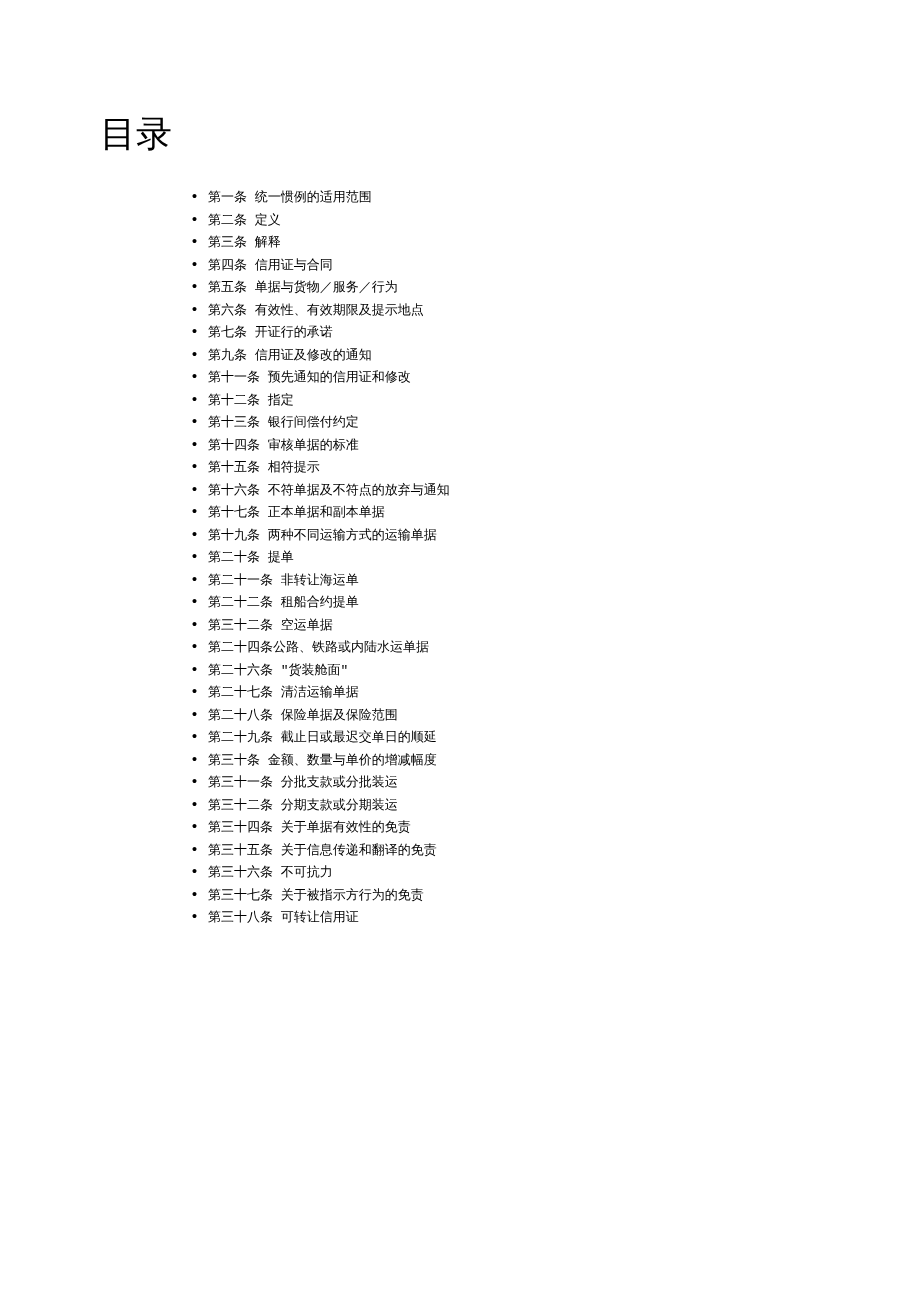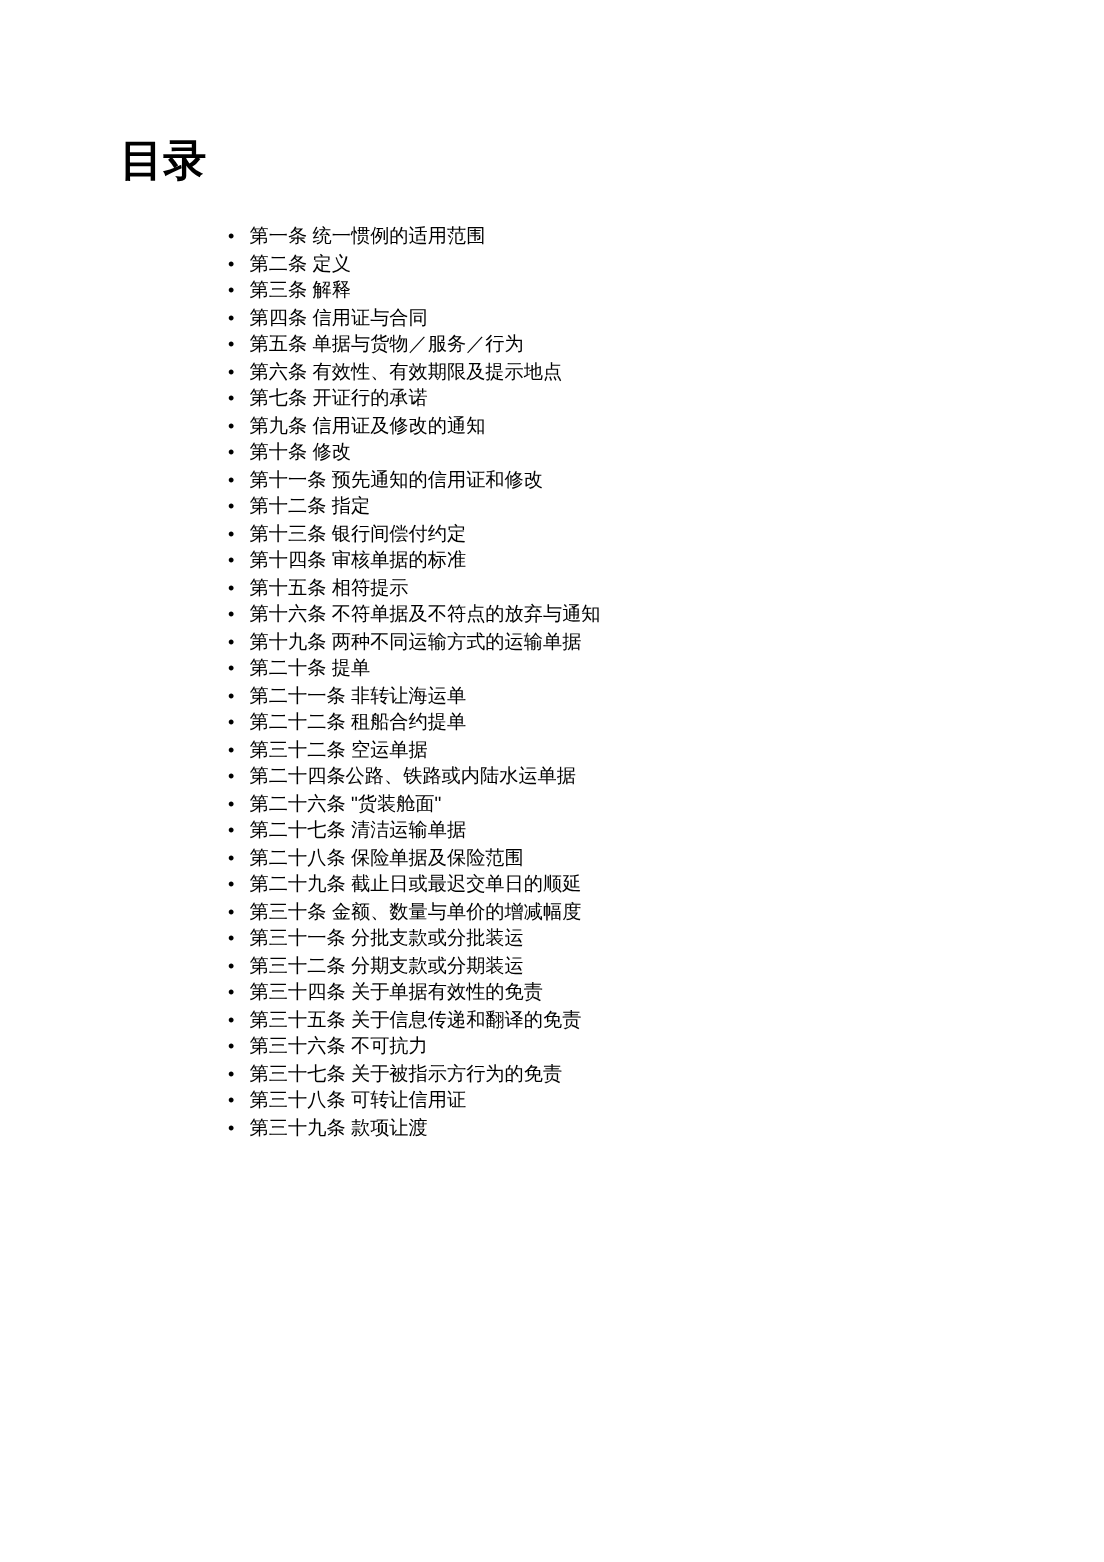--- a/index.html
+++ b/index.html
@@ -10,36 +10,36 @@
     body {
       background: #ffffff;
       font-family: "SimSun", "宋体", serif;
       width: 920px;
       height: 1302px;
       padding-top: 110px;
       padding-left: 100px;
     }
     .page-title {
       font-size: 36px;
-      font-weight: bold;
+      font-weight: normal;
       color: #000;
       margin-bottom: 28px;
       font-family: "SimSun", "宋体", serif;
     }
     .toc-list {
       list-style: none;
       padding-left: 90px;
     }
     .toc-item {
       position: relative;
-      font-size: 16px;
+      font-size: 13px;
       line-height: 22.5px;
       color: #000;
       padding-left: 18px;
-      font-family: Liberation Sans, sans-serif;
+      font-family: Liberation Mono, monospace;
     }
     .toc-item::before {
       content: "•";
       position: absolute;
       left: 0;
       top: 0;
       font-size: 15px;
       color: #000;
     }
   </style>
@@ -50,39 +50,38 @@
 
 <ul class="toc-list">
   <li class="toc-item">第一条  统一惯例的适用范围</li>
   <li class="toc-item">第二条  定义</li>
   <li class="toc-item">第三条  解释</li>
   <li class="toc-item">第四条  信用证与合同</li>
   <li class="toc-item">第五条  单据与货物／服务／行为</li>
   <li class="toc-item">第六条  有效性、有效期限及提示地点</li>
   <li class="toc-item">第七条  开证行的承诺</li>
   <li class="toc-item">第九条  信用证及修改的通知</li>
-  <li class="toc-item">第十条  修改</li>
   <li class="toc-item">第十一条  预先通知的信用证和修改</li>
   <li class="toc-item">第十二条  指定</li>
   <li class="toc-item">第十三条  银行间偿付约定</li>
   <li class="toc-item">第十四条  审核单据的标准</li>
   <li class="toc-item">第十五条  相符提示</li>
   <li class="toc-item">第十六条  不符单据及不符点的放弃与通知</li>
+  <li class="toc-item">第十七条  正本单据和副本单据</li>
   <li class="toc-item">第十九条  两种不同运输方式的运输单据</li>
   <li class="toc-item">第二十条  提单</li>
   <li class="toc-item">第二十一条  非转让海运单</li>
   <li class="toc-item">第二十二条  租船合约提单</li>
   <li class="toc-item">第三十二条  空运单据</li>
   <li class="toc-item">第二十四条公路、铁路或内陆水运单据</li>
   <li class="toc-item">第二十六条  "货装舱面"</li>
   <li class="toc-item">第二十七条  清洁运输单据</li>
   <li class="toc-item">第二十八条  保险单据及保险范围</li>
   <li class="toc-item">第二十九条  截止日或最迟交单日的顺延</li>
   <li class="toc-item">第三十条  金额、数量与单价的增减幅度</li>
   <li class="toc-item">第三十一条  分批支款或分批装运</li>
   <li class="toc-item">第三十二条  分期支款或分期装运</li>
   <li class="toc-item">第三十四条  关于单据有效性的免责</li>
   <li class="toc-item">第三十五条  关于信息传递和翻译的免责</li>
   <li class="toc-item">第三十六条  不可抗力</li>
   <li class="toc-item">第三十七条  关于被指示方行为的免责</li>
   <li class="toc-item">第三十八条  可转让信用证</li>
-  <li class="toc-item">第三十九条  款项让渡</li>
 </ul>
 
 </body></html>

